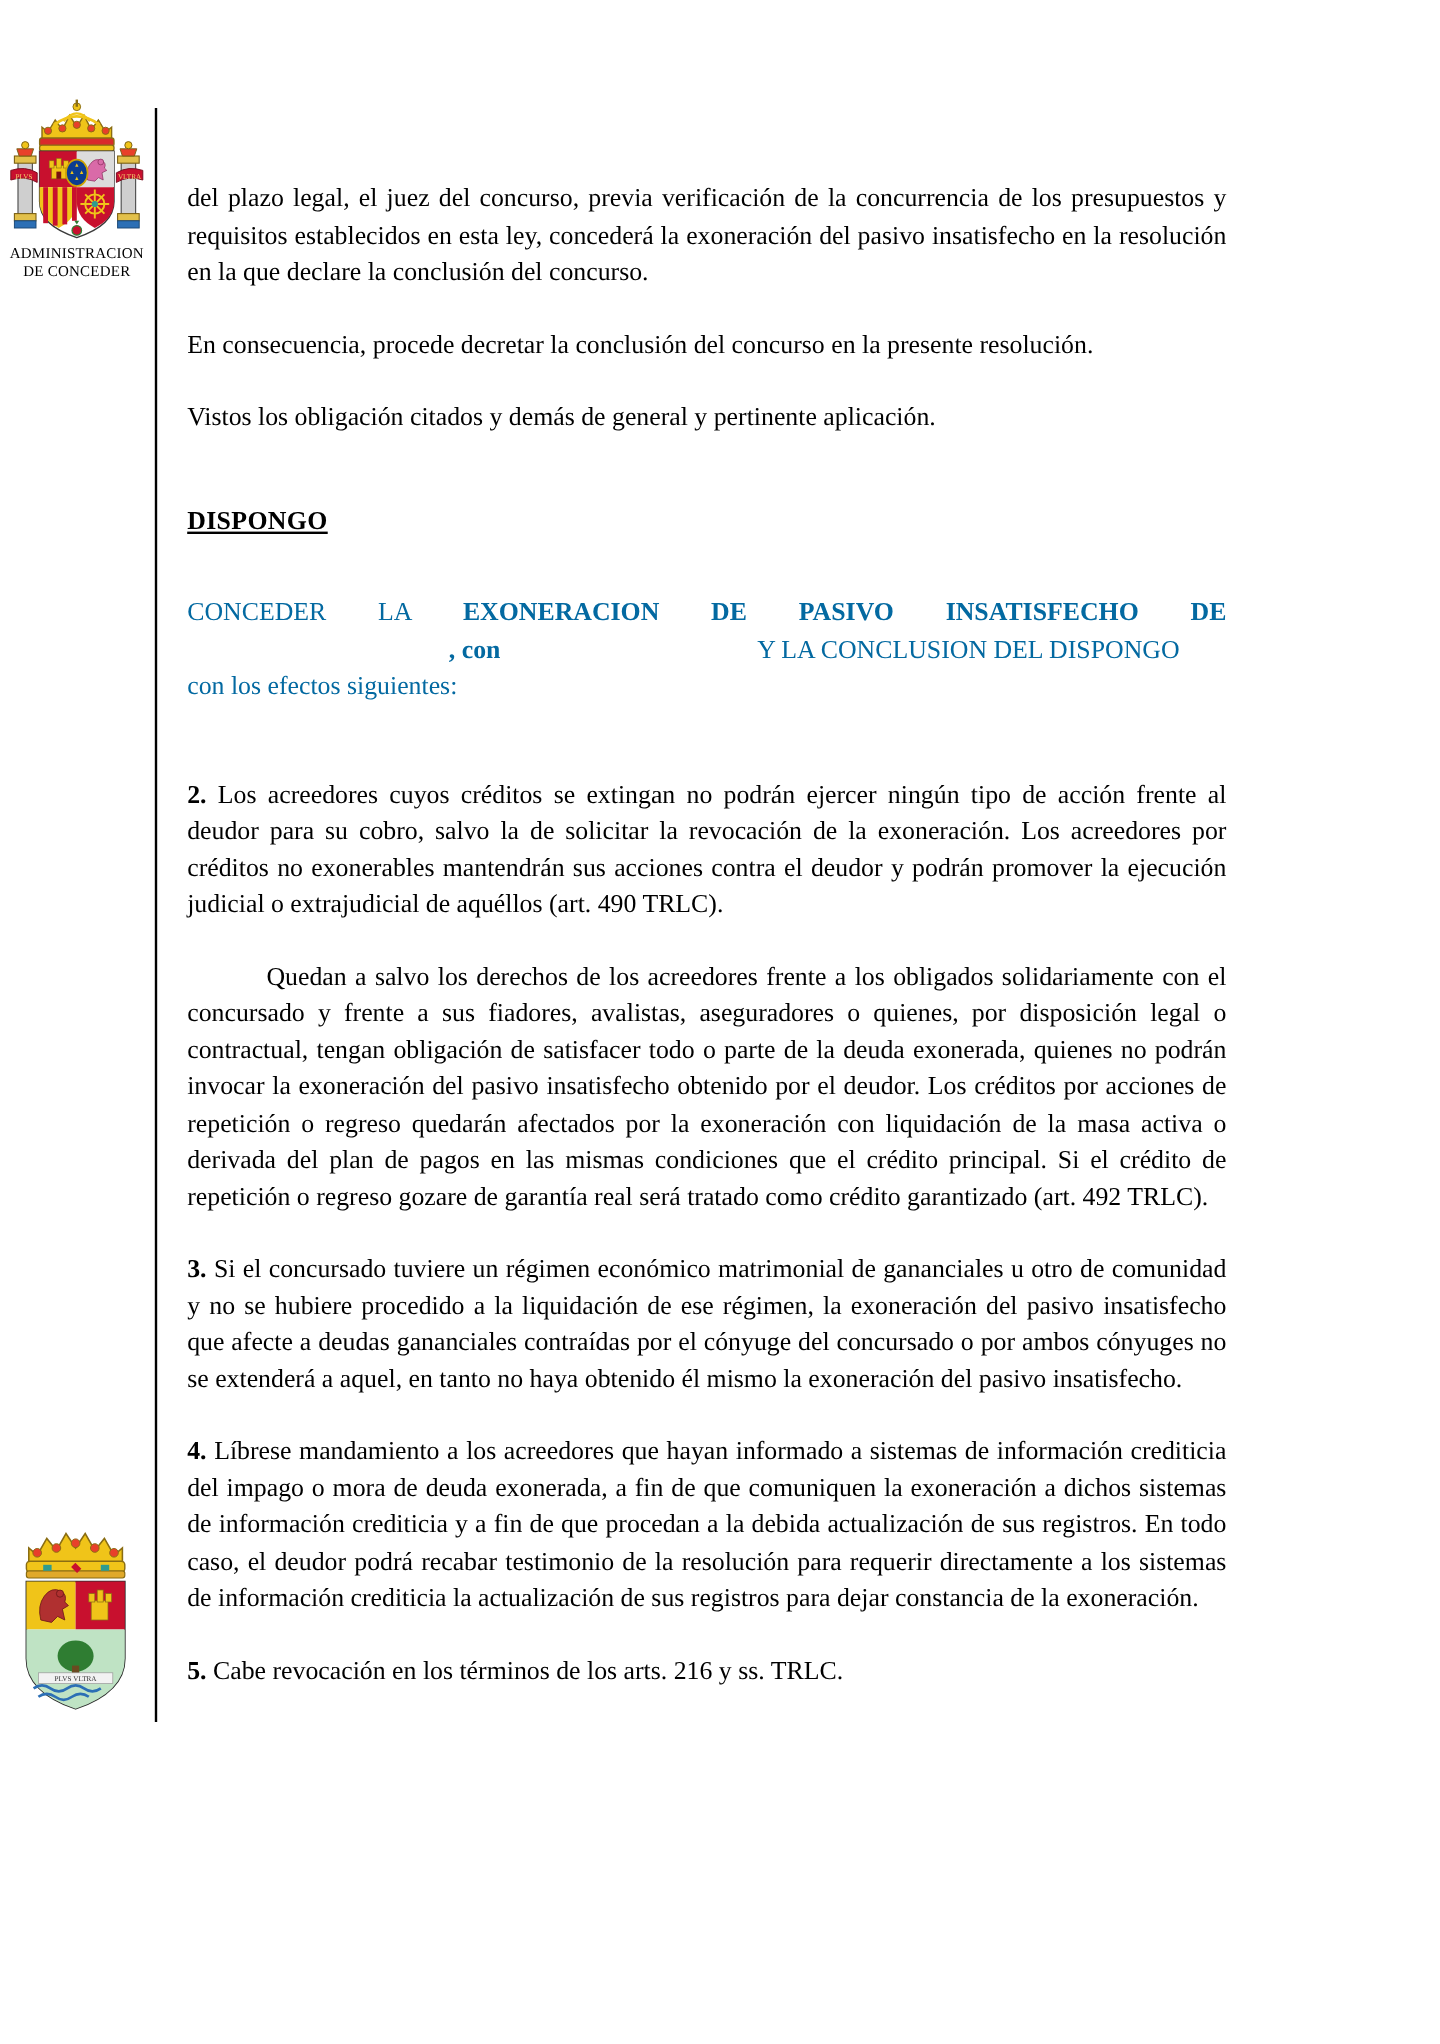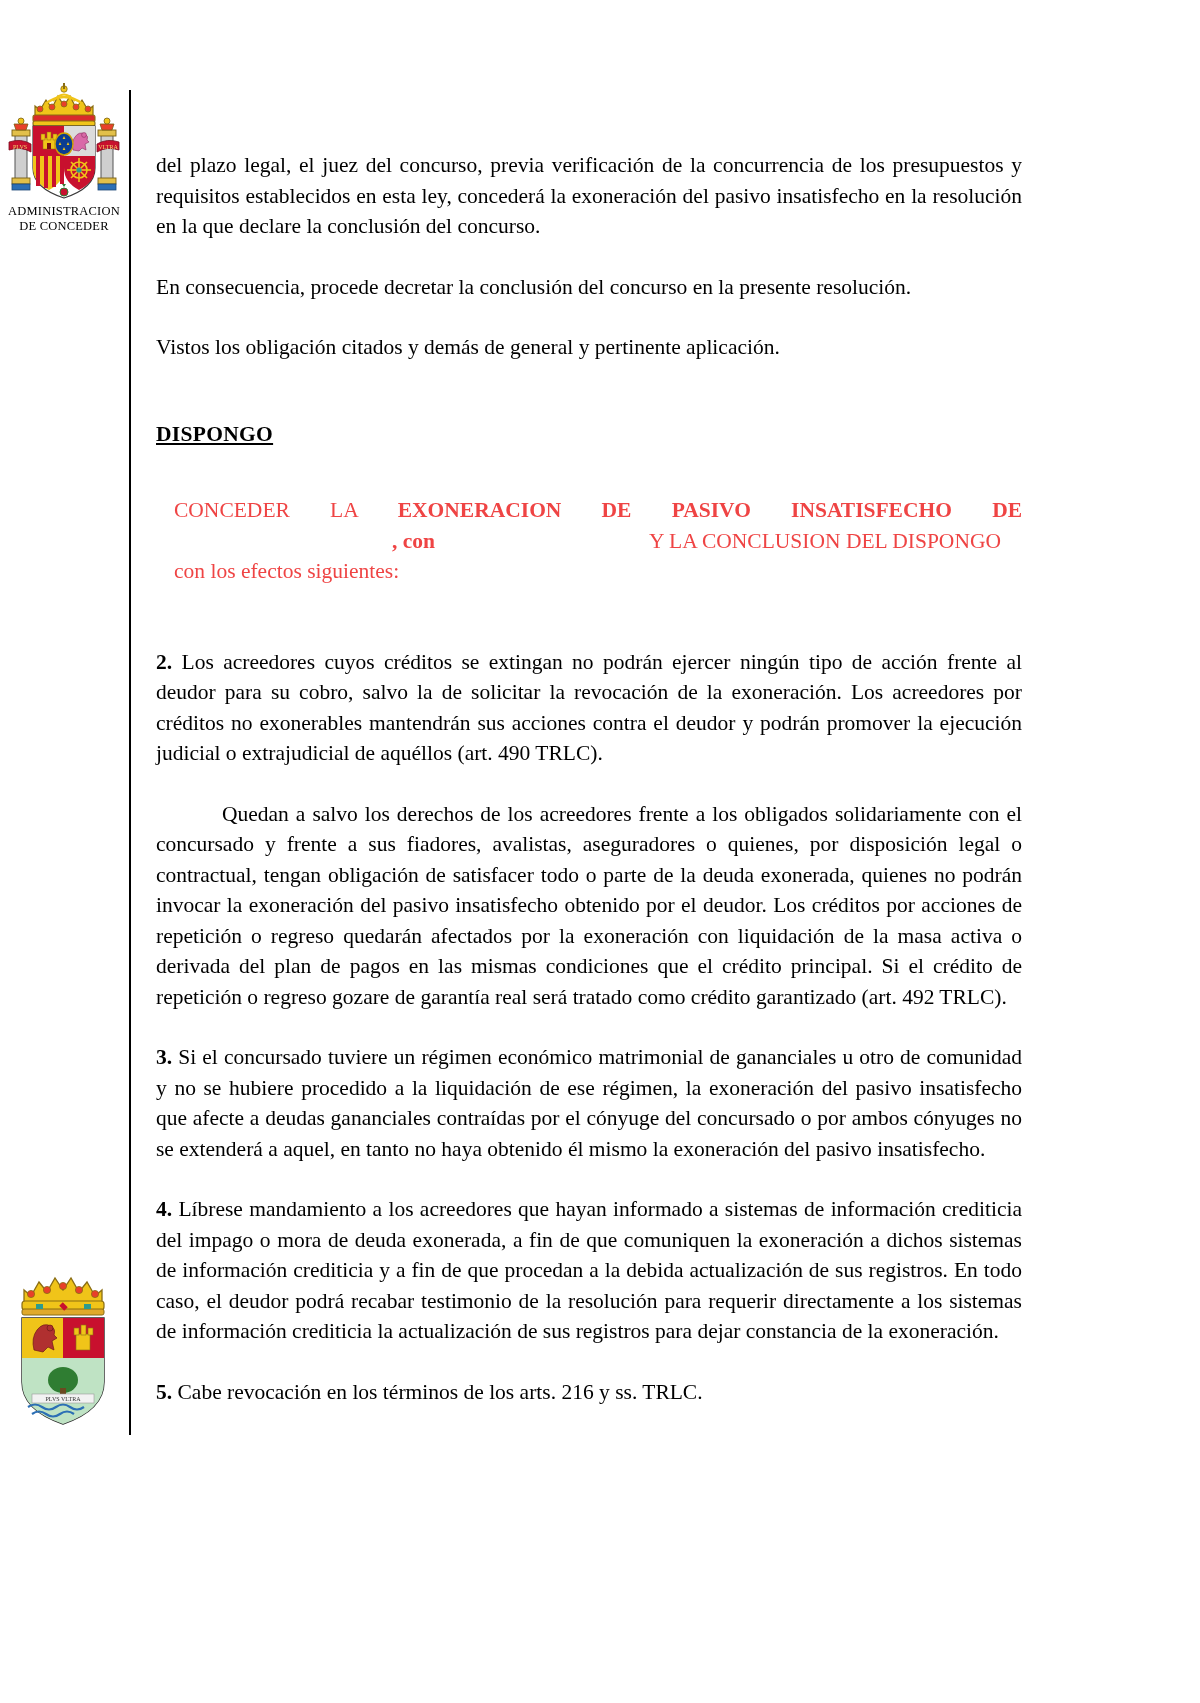--- a/index.html
+++ b/index.html
@@ -91,22 +91,21 @@
     text-decoration: underline;
     letter-spacing: 0.3px;
     margin: 0;
   }
 
   
   .conceder {
     font-size: 21.5px;
     line-height: 30.5px;
     text-align: justify;
-    color: #ef4444;
-    margin-left: 18px;
+    color: #0369a1;
   }
   .conceder .l1 {
     display: block;
     text-align: justify;
     text-align-last: justify;
   }
   .conceder .l2 {
     display: block;
     white-space: pre;
   }

